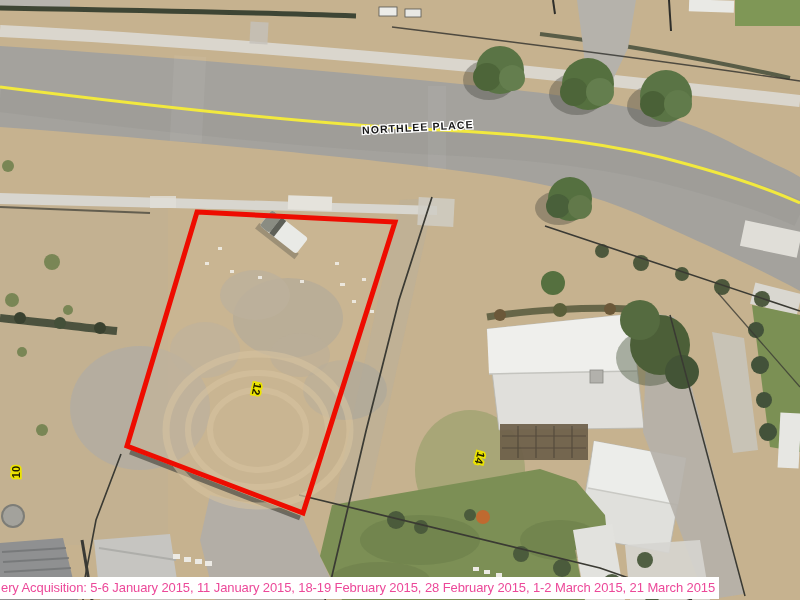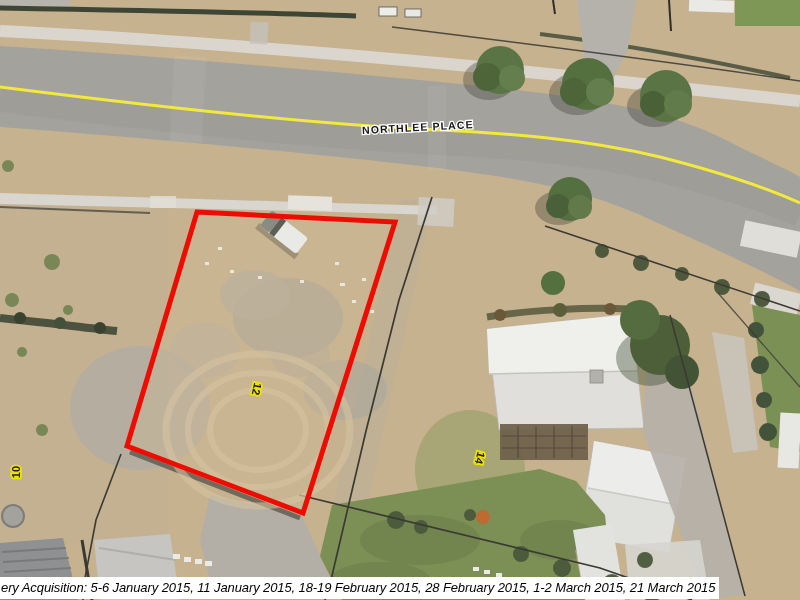--- a/index.html
+++ b/index.html
@@ -14,23 +14,23 @@
     font-size:10.5px;font-weight:bold;letter-spacing:1.1px;
     fill:#161616;stroke:#ffffff;stroke-width:2.6px;paint-order:stroke;
   }
   .lot-label{
     font-family:"Liberation Sans",sans-serif;
     font-size:11px;font-weight:bold;
     fill:#1e1c00;stroke-width:3.4px;paint-order:stroke;
   }
   #footer-bar{
     position:absolute;left:0;top:577px;height:22px;
-    background:#ffffff;color:#000000;
+    background:#ffffff;color:#ec4899;
     font-size:13px;line-height:22px;letter-spacing:-0.1px;
-    padding:0 4px 0 1px;white-space:nowrap;z-index:5;font-style:italic;
+    padding:0 4px 0 1px;white-space:nowrap;z-index:5;
   }
 </style>
 </head>
 <body>
 
 <svg width="800" height="600" viewBox="0 0 800 600" xmlns="http://www.w3.org/2000/svg">
 
   <g>
     <rect x="0" y="0" width="800" height="600" fill="#c6b28f"></rect>
     <rect x="0" y="200" width="168" height="345" fill="#c2b091" opacity="0.9"></rect>

